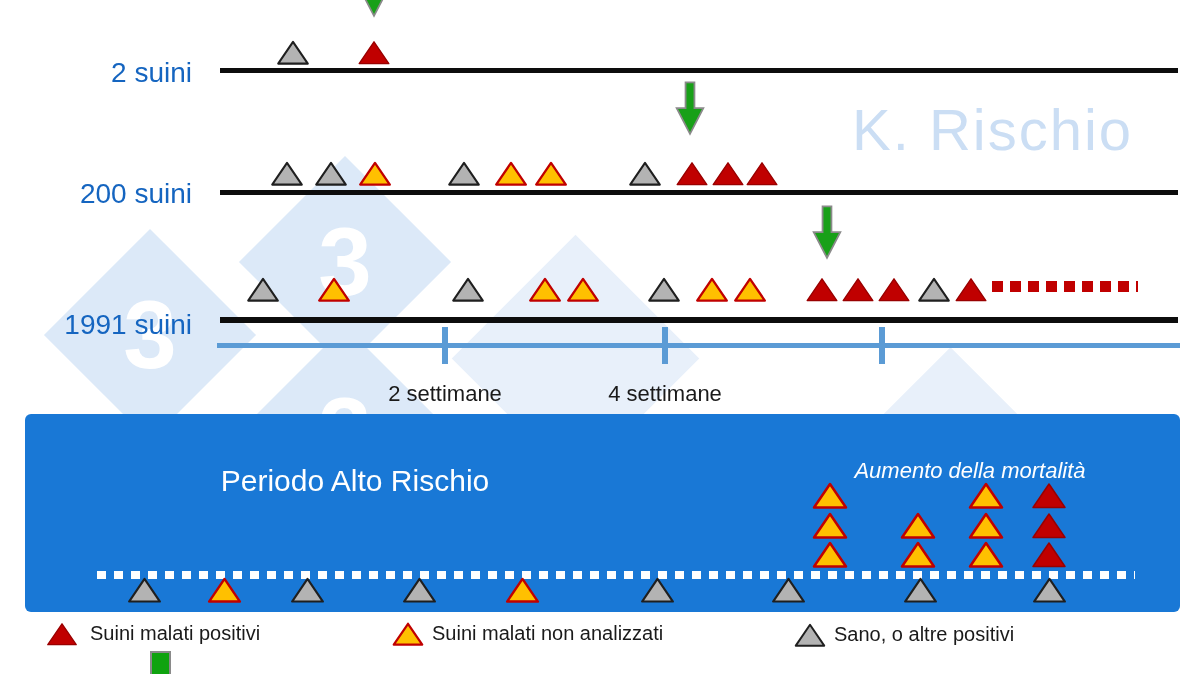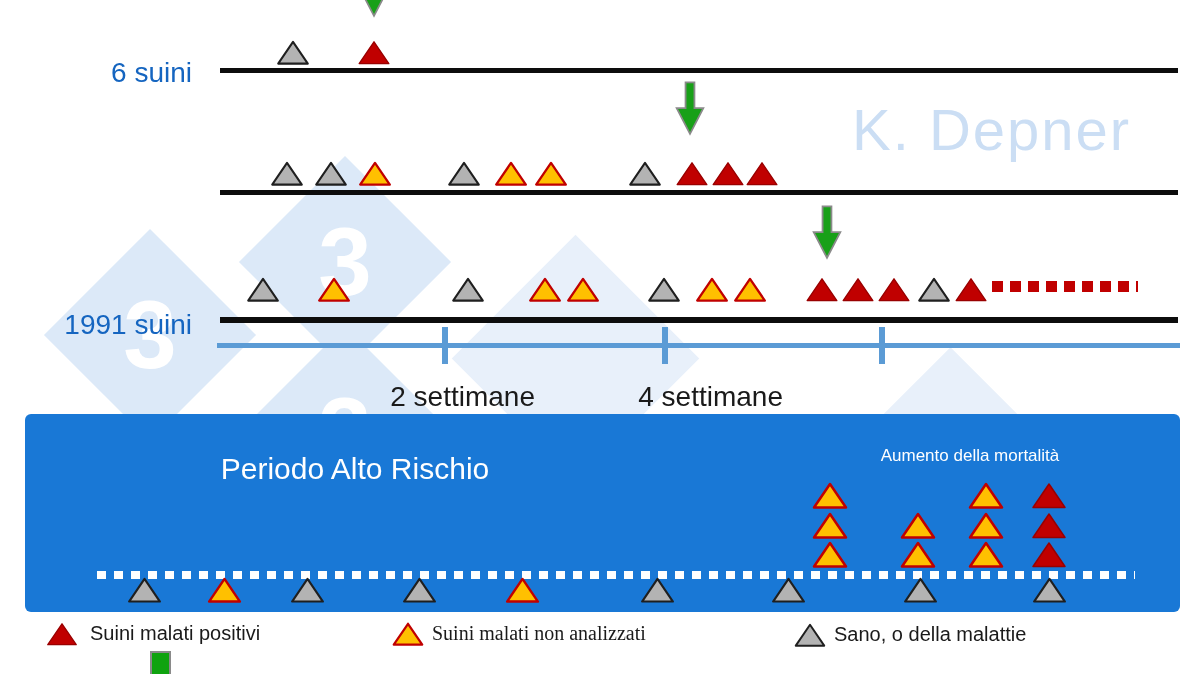--- a/index.html
+++ b/index.html
@@ -1,49 +1,50 @@
 <!DOCTYPE html>
 <html><head>
 <meta charset="utf-8">
 <style>
   html,body{margin:0;padding:0;background:#fff;}
   .stage{position:relative;width:1199px;height:674px;background:#fff;overflow:hidden;
          font-family:"Liberation Sans",sans-serif;}
   .abs{position:absolute;}
   .herd-label{position:absolute;left:0;width:192px;text-align:right;font-size:28px;color:#1565C0;}
-  .week-label{position:absolute;width:180px;text-align:right;font-size:28px;color:#1A1A1A;}
-  .box-title{position:absolute;color:#FFFFFF;text-align:center;}
+  .week-label{position:absolute;width:180px;text-align:center;font-size:22px;color:#1A1A1A;}
+  .box-title{position:absolute;color:#FFFFFF;text-align:center;margin-top:12px;}
   .legend-label{position:absolute;font-size:20px;color:#1A1A1A;white-space:nowrap;}
   .wm-author{position:absolute;left:852px;top:96px;font-size:58px;letter-spacing:2px;color:#CBDEF4;white-space:nowrap;}
   .diamond{position:absolute;transform:rotate(45deg);}
   .diamond-digit{position:absolute;width:100%;height:100%;display:flex;align-items:center;justify-content:center;
                  transform:rotate(-45deg);color:#FFFFFF;font-weight:bold;font-size:96px;}
   svg{display:block;}
 </style>
 </head>
 <body>
 
 <div class="stage" id="stage">
 
   <div class="abs" id="wm-layer" style="left:0;top:0;width:1199px;height:674px;">
-    <div class="wm-author">K. Depner</div>
+    <div class="wm-author">K. Rischio</div>
   <div class="diamond" style="left: 270px; top: 187px; width: 150px; height: 150px; background: rgb(220, 233, 248);">
         <div class="diamond-digit">3</div>
       </div>
       <div class="diamond" style="left: 75px; top: 260px; width: 150px; height: 150px; background: rgb(220, 233, 248);">
         <div class="diamond-digit">3</div>
       </div>
       <div class="diamond" style="left: 270px; top: 357px; width: 150px; height: 150px; background: rgb(220, 233, 248);">
         <div class="diamond-digit">3</div>
       </div>
       <div class="diamond" style="left: 487.5px; top: 270.5px; width: 175px; height: 175px; background: rgb(232, 240, 250);"></div>
       <div class="diamond" style="left: 892.5px; top: 370.5px; width: 115px; height: 115px; background: rgb(232, 240, 250);"></div>
     </div>
 
-  <div class="herd-label" style="top:57px;">6 suini</div>
+  <div class="herd-label" style="top:57px;">2 suini</div>
+  <div class="herd-label" style="top:178px;">200 suini</div>
   <div class="herd-label" style="top:309px;">1991 suini</div>
 
   <div class="abs" id="dyn-layer" style="left:0;top:0;width:1199px;height:674px;">
       <div style="position: absolute; left: 220px; top: 68px; width: 958px; height: 5px; background: rgb(13, 13, 13);"></div>
       <div style="position: absolute; left: 276px; top: 40px; width: 34px; height: 25px;">
         <svg viewBox="0 0 36 27" width="34" height="25">
           <polygon points="18,2 34,25.5 2,25.5" fill="#B3B3B3" stroke="#1F1F1F" stroke-width="2.2" stroke-linejoin="round"></polygon>
         </svg>
       </div>
       <div style="position: absolute; left: 357px; top: 40px; width: 34px; height: 25px;">
@@ -184,25 +185,25 @@
         </svg>
       </div>
       <div style="position: absolute; left: 992px; top: 281px; width: 146px; height: 11px; background: repeating-linear-gradient(90deg, rgb(192, 0, 0) 0px, rgb(192, 0, 0) 11px, transparent 11px, transparent 18px);"></div>
       <div style="position: absolute; left: 217px; top: 343px; width: 963px; height: 5px; background: rgb(91, 155, 213);"></div>
       <div style="position: absolute; left: 442px; top: 327px; width: 6px; height: 37px; background: rgb(91, 155, 213);"></div>
       <div style="position: absolute; left: 662px; top: 327px; width: 6px; height: 37px; background: rgb(91, 155, 213);"></div>
       <div style="position: absolute; left: 879px; top: 327px; width: 6px; height: 37px; background: rgb(91, 155, 213);"></div>
     </div>
 
   <div class="week-label" style="left:355px;top:381px;">2 settimane</div>
-  <div class="week-label" style="left:603px;top:381px;">4 settimane</div>
+  <div class="week-label" style="left:575px;top:381px;">4 settimane</div>
 
   <div class="abs" id="risk-box" style="left:25px;top:414px;width:1155px;height:198px;border-radius:6px;background:#1978D6;">
     <div class="box-title" style="left:155px;top:38px;width:350px;font-size:30px;">Periodo Alto Rischio</div>
-    <div class="box-title" style="left:735px;top:32px;width:420px;font-size:17px;">Aumento della mortalità</div>
+    <div class="box-title" style="left:735px;top:32px;width:420px;font-size:22px;font-style:italic;">Aumento della mortalità</div>
   <div style="position: absolute; left: 72px; top: 157px; width: 1038px; height: 8px; background: repeating-linear-gradient(90deg, rgb(255, 255, 255) 0px, rgb(255, 255, 255) 9px, transparent 9px, transparent 17px);"></div>
       <div style="position: absolute; left: 787px; top: 68px; width: 36px; height: 27px;">
         <svg viewBox="0 0 36 27" width="36" height="27">
           <polygon points="18,2 34,25.5 2,25.5" fill="#FFC000" stroke="#C00000" stroke-width="2.5" stroke-linejoin="round"></polygon>
         </svg>
       </div>
       <div style="position: absolute; left: 787px; top: 98px; width: 36px; height: 27px;">
         <svg viewBox="0 0 36 27" width="36" height="27">
           <polygon points="18,2 34,25.5 2,25.5" fill="#FFC000" stroke="#C00000" stroke-width="2.5" stroke-linejoin="round"></polygon>
         </svg>
@@ -304,23 +305,23 @@
         <svg viewBox="0 0 36 27" width="32" height="24">
           <polygon points="18,2 34,25.5 2,25.5" fill="#C00000" stroke="#990000" stroke-width="1.5" stroke-linejoin="round"></polygon>
         </svg>
       </span>
     <span class="legend-label" style="left:90px;top:622px;">Suini malati positivi</span>
     <span class="abs" style="left:392px;top:622px;">
         <svg viewBox="0 0 36 27" width="32" height="24">
           <polygon points="18,2 34,25.5 2,25.5" fill="#FFC000" stroke="#C00000" stroke-width="2.5" stroke-linejoin="round"></polygon>
         </svg>
       </span>
-    <span class="legend-label" style="left:432px;top:622px;font-family:Liberation Serif, serif;">Suini malati non analizzati</span>
+    <span class="legend-label" style="left:432px;top:622px;">Suini malati non analizzati</span>
     <span class="abs" style="left:794px;top:623px;">
         <svg viewBox="0 0 36 27" width="32" height="24">
           <polygon points="18,2 34,25.5 2,25.5" fill="#B3B3B3" stroke="#1F1F1F" stroke-width="2.2" stroke-linejoin="round"></polygon>
         </svg>
       </span>
-    <span class="legend-label" style="left:834px;top:623px;">Sano, o della malattie</span>
+    <span class="legend-label" style="left:834px;top:623px;">Sano, o altre positivi</span>
     <div class="abs" style="left:150px;top:651px;width:17px;height:23px;background:#0FA30F;border:2px solid #8A8A8A;"></div>
   </div>
 
 </div>
 
 </body></html>

